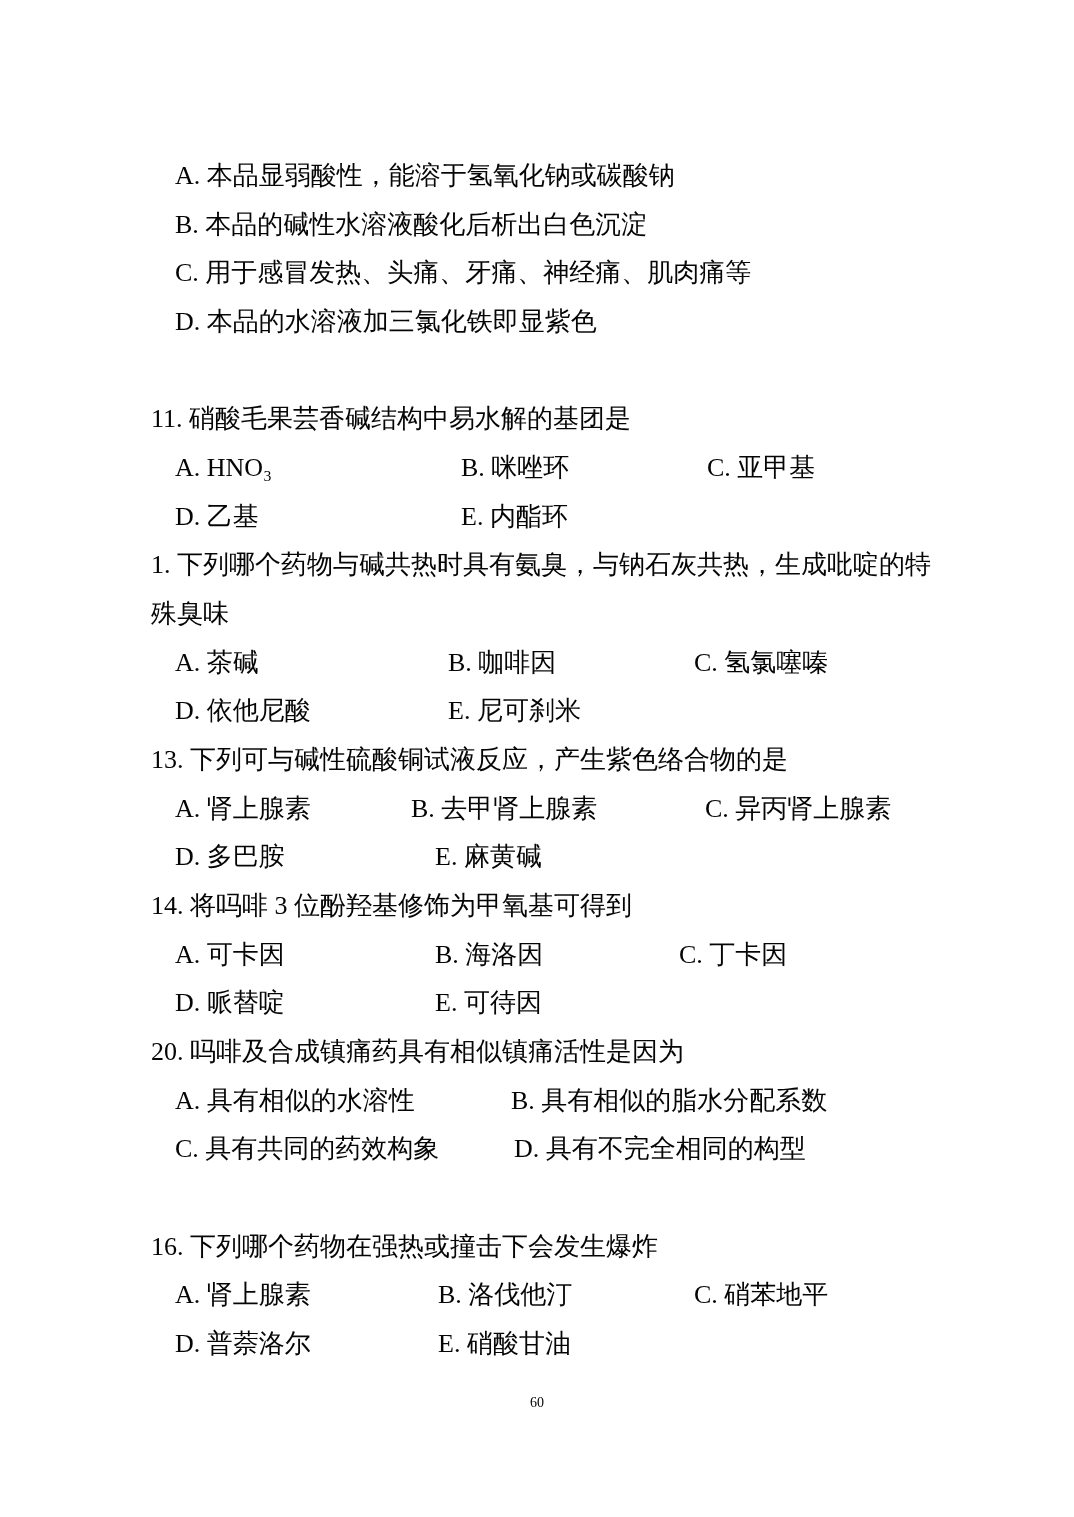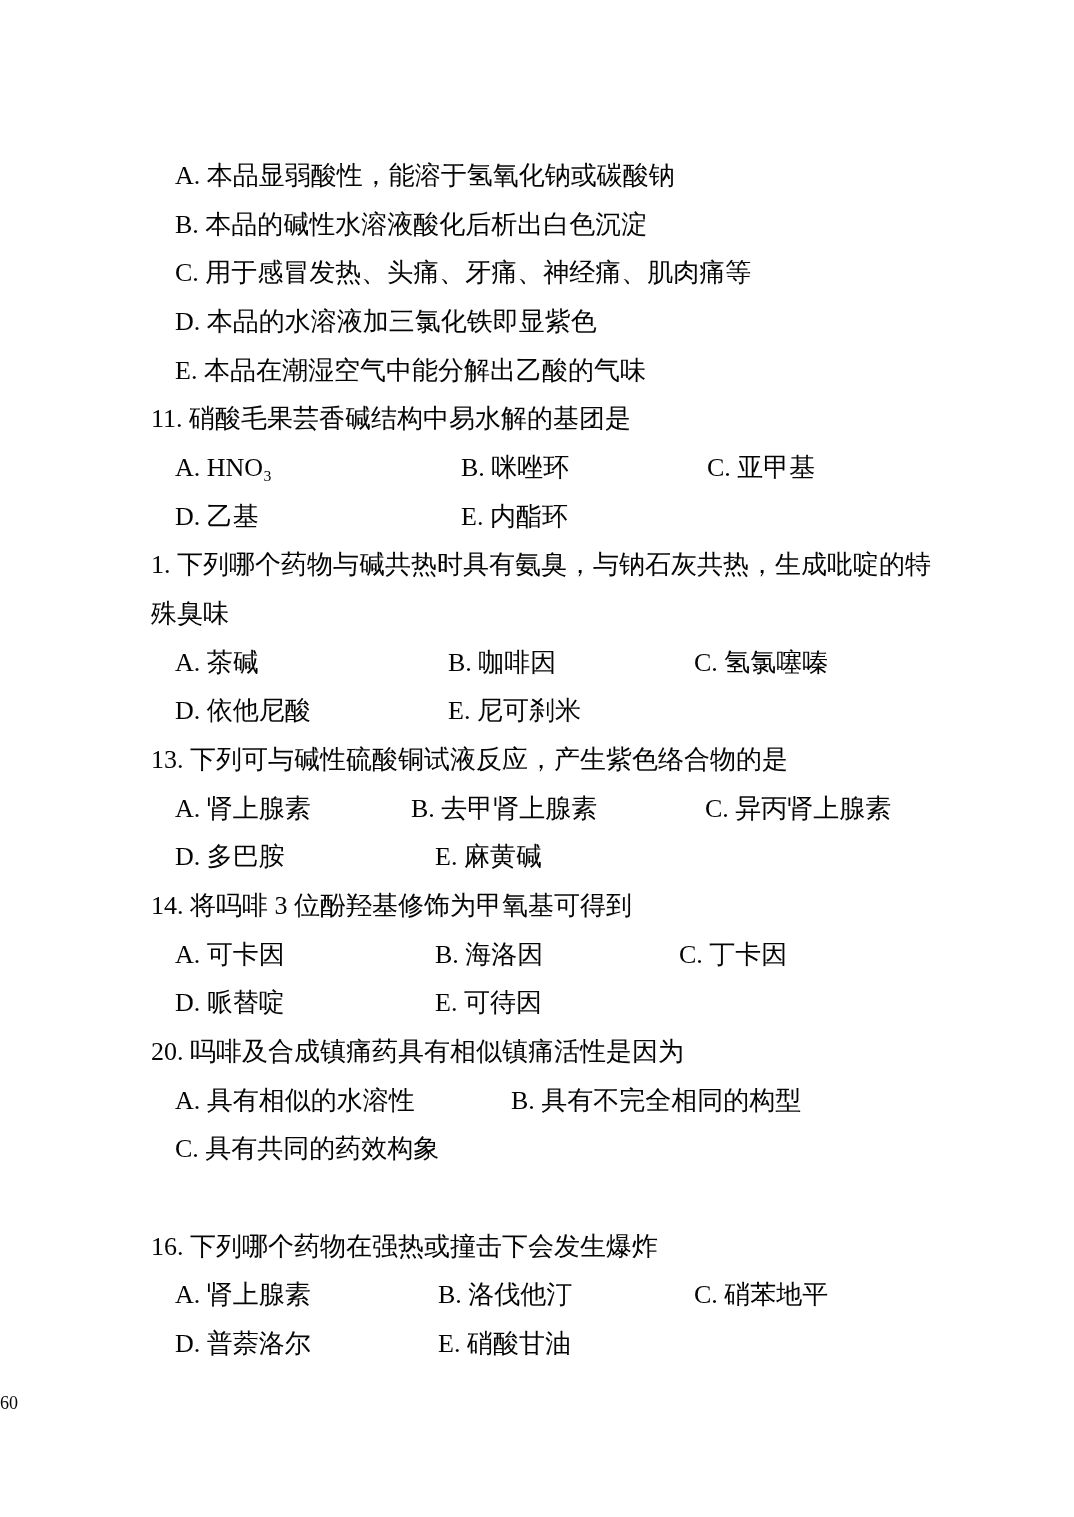--- a/index.html
+++ b/index.html
@@ -20,36 +20,35 @@
     position: absolute;
     font-size: 26px;
     line-height: 28px;
     white-space: pre;
     color: #050505;
   }
   .page-num {
     position: absolute;
     left: 0;
     width: 100%;
-    text-align: left;
-    font-size: 18px;
+    text-align: center;
+    font-size: 14px;
     line-height: 24px;
     color: #050505;
   }
 </style>
 </head>
 <body>
 
 <div class="page">
 
   <div class="seg" style="left:175px; top:162px">A. 本品显弱酸性，能溶于氢氧化钠或碳酸钠</div>
   <div class="seg" style="left:175px; top:211px">B. 本品的碱性水溶液酸化后析出白色沉淀</div>
   <div class="seg" style="left:175px; top:259px">C. 用于感冒发热、头痛、牙痛、神经痛、肌肉痛等</div>
   <div class="seg" style="left:175px; top:308px">D. 本品的水溶液加三氯化铁即显紫色</div>
-  <div class="seg" style="left:175px; top:357px">E. 本品在潮湿空气中能分解出乙酸的气味</div>
 
   <div class="seg" style="left:151px; top:405px">11. 硝酸毛果芸香碱结构中易水解的基团是</div>
   <div class="seg" style="left:175px; top:454px">A. HNO₃</div>
   <div class="seg" style="left:461px; top:454px">B. 咪唑环</div>
   <div class="seg" style="left:707px; top:454px">C. 亚甲基</div>
   <div class="seg" style="left:175px; top:503px">D. 乙基</div>
   <div class="seg" style="left:461px; top:503px">E. 内酯环</div>
 
   <div class="seg" style="left:151px; top:551px">1. 下列哪个药物与碱共热时具有氨臭，与钠石灰共热，生成吡啶的特</div>
   <div class="seg" style="left:151px; top:600px">殊臭味</div>
@@ -68,22 +67,23 @@
 
   <div class="seg" style="left:151px; top:892px">14. 将吗啡 3 位酚羟基修饰为甲氧基可得到</div>
   <div class="seg" style="left:175px; top:941px">A. 可卡因</div>
   <div class="seg" style="left:435px; top:941px">B. 海洛因</div>
   <div class="seg" style="left:679px; top:941px">C. 丁卡因</div>
   <div class="seg" style="left:175px; top:989px">D. 哌替啶</div>
   <div class="seg" style="left:435px; top:989px">E. 可待因</div>
 
   <div class="seg" style="left:151px; top:1038px">20. 吗啡及合成镇痛药具有相似镇痛活性是因为</div>
   <div class="seg" style="left:175px; top:1087px">A. 具有相似的水溶性</div>
-  <div class="seg" style="left:511px; top:1087px">B. 具有不完全相同的构型</div>
+  <div class="seg" style="left:511px; top:1087px">B. 具有相似的脂水分配系数</div>
   <div class="seg" style="left:175px; top:1135px">C. 具有共同的药效构象</div>
+  <div class="seg" style="left:514px; top:1135px">D. 具有不完全相同的构型</div>
 
   <div class="seg" style="left:151px; top:1233px">16. 下列哪个药物在强热或撞击下会发生爆炸</div>
   <div class="seg" style="left:175px; top:1281px">A. 肾上腺素</div>
   <div class="seg" style="left:438px; top:1281px">B. 洛伐他汀</div>
   <div class="seg" style="left:694px; top:1281px">C. 硝苯地平</div>
   <div class="seg" style="left:175px; top:1330px">D. 普萘洛尔</div>
   <div class="seg" style="left:438px; top:1330px">E. 硝酸甘油</div>
 
   <div class="page-num" style="top:1391px">60</div>
 

